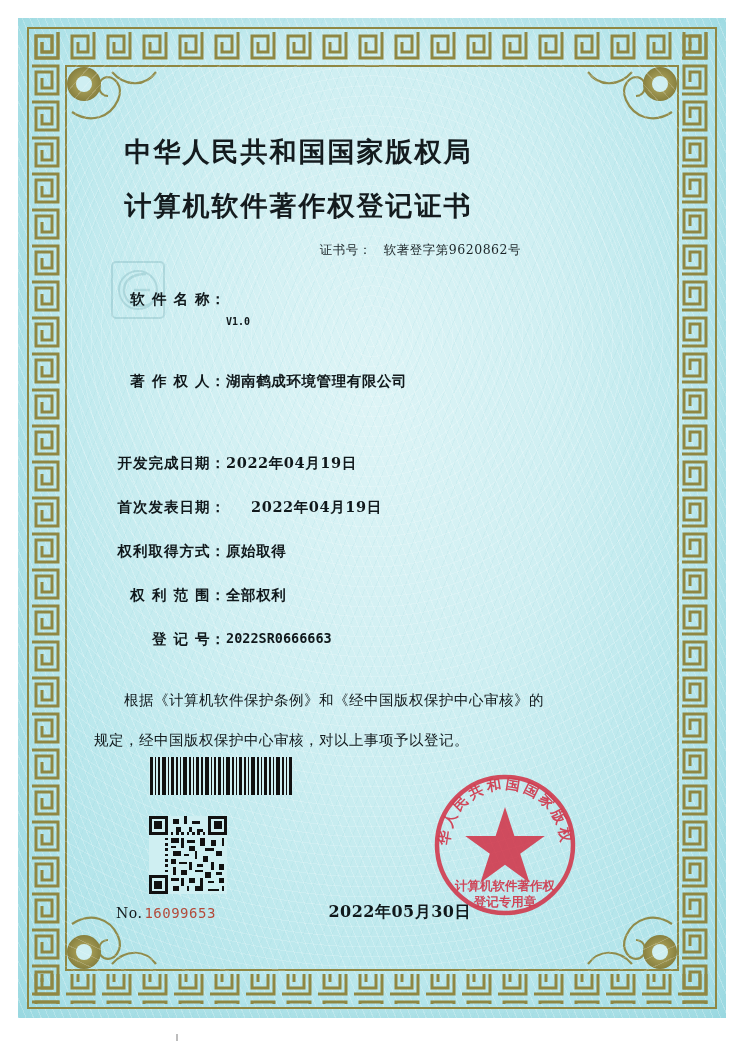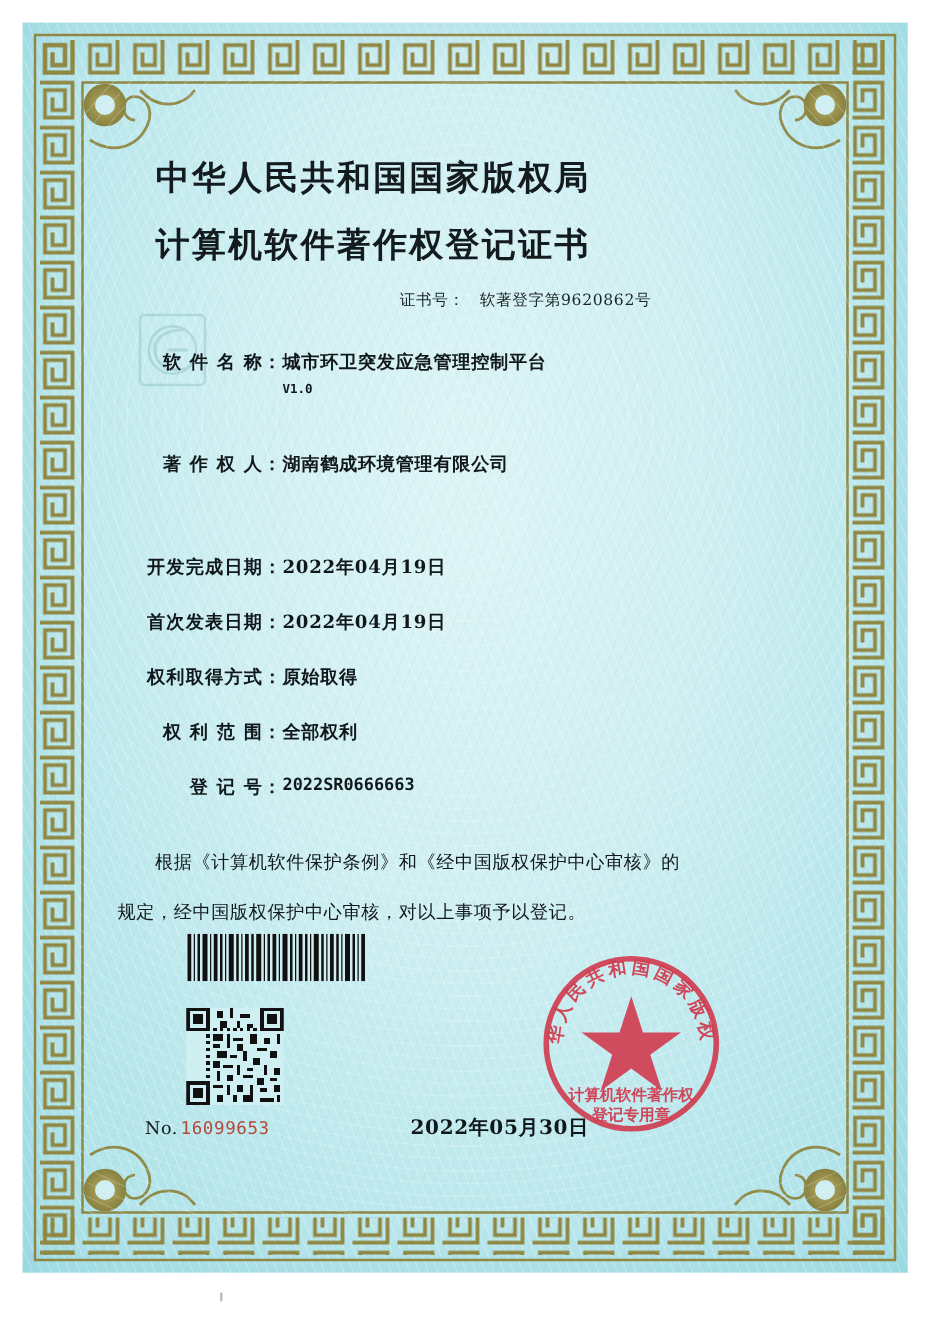--- a/index.html
+++ b/index.html
@@ -61,21 +61,21 @@
     position: absolute;
     left: 8px; top: 8px;
     width: 692px; height: 984px;
     pointer-events: none;
   }
   .border-frame svg { display: block; }
 
   
   .content {
     position: absolute;
-    left: 0; top: 2px;
+    left: 0; top: 12px;
     width: 561px; height: 1000px;
     z-index: 5;
   }
 
   .title-main, .title-sub {
     text-align: center;
     color: #141b1e;
     font-family: "DejaVu Serif", "Liberation Serif", serif;
     font-weight: 700;
     letter-spacing: 2px;
@@ -146,21 +146,21 @@
     font-size: 13.5px;
     letter-spacing: 0;
   }
 
   
   .r-name      { position: absolute; top: 18px;  left: 0; right: 0; }
   .r-version   { position: absolute; top: 44px;  left: 132px; font-size: 10px; font-weight:700;
                  font-family: "DejaVu Sans Mono", "Liberation Mono", monospace; }
   .r-owner     { position: absolute; top: 100px; left: 0; right: 0; }
   .r-devdate   { position: absolute; top: 182px; left: 0; right: 0; }
-  .r-pubdate   { position: absolute; top: 226px; left: 0; right: 0; }
+  .r-pubdate   { position: absolute; top: 226px; left: 0; right: 0; gap: 25px; }
   .r-acquire   { position: absolute; top: 270px; left: 0; right: 0; }
   .r-scope     { position: absolute; top: 314px; left: 0; right: 0; }
   .r-regno     { position: absolute; top: 358px; left: 0; right: 0; }
 
   .statement {
     position: absolute;
     left: 76px;
     top: 650px;
     width: 566px;
     color: #10181b;
@@ -309,21 +309,20 @@
           <circle cx="32" cy="32" r="19" fill="none" stroke="#6fa9b1" stroke-width="2"></circle>
           <path d="M40 16 C24 16 18 24 18 32 C18 40 24 48 36 48 C44 48 48 44 48 40" fill="none" stroke="#6fa9b1" stroke-width="2.5"></path>
           <path d="M28 32 H44" stroke="#6fa9b1" stroke-width="2.5"></path>
         </svg>
       </div>
 
       <div class="fields">
 
         <div class="row r-name">
           <div class="key">软 件 名 称：</div>
-          <div class="val">城市环卫突发应急管理控制平台</div>
         </div>
         <div class="r-version">V1.0</div>
 
         <div class="row r-owner">
           <div class="key">著 作 权 人：</div>
           <div class="val">湖南鹤成环境管理有限公司</div>
         </div>
 
         <div class="row r-devdate">
           <div class="key">开发完成日期：</div>

